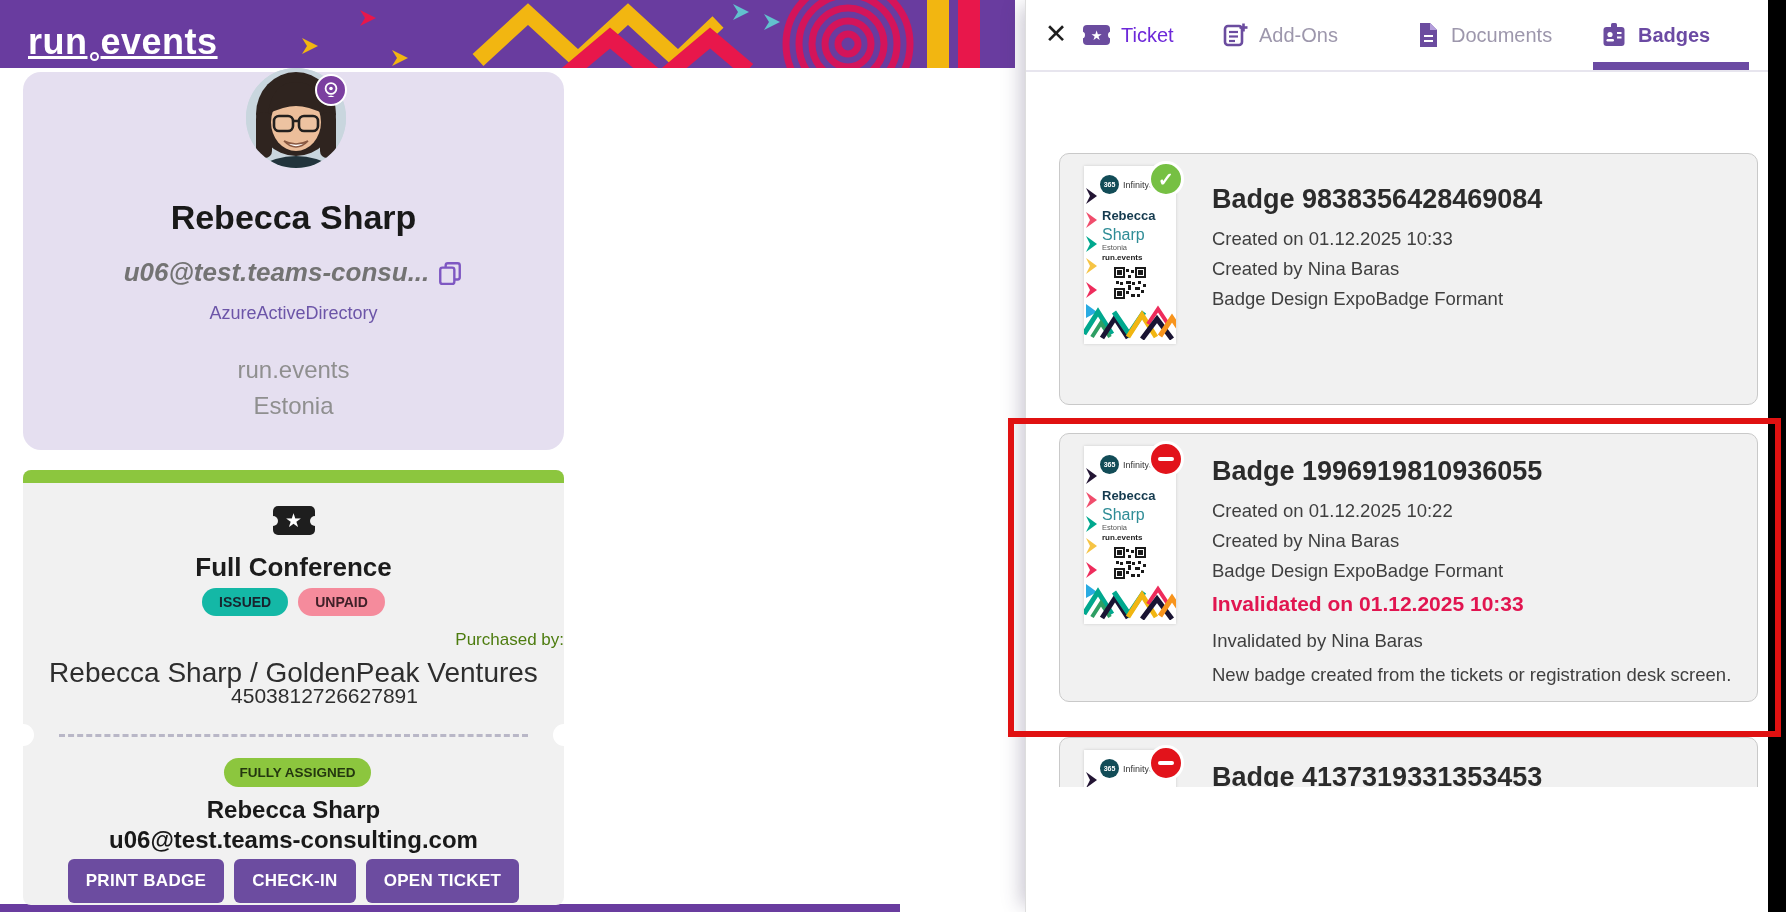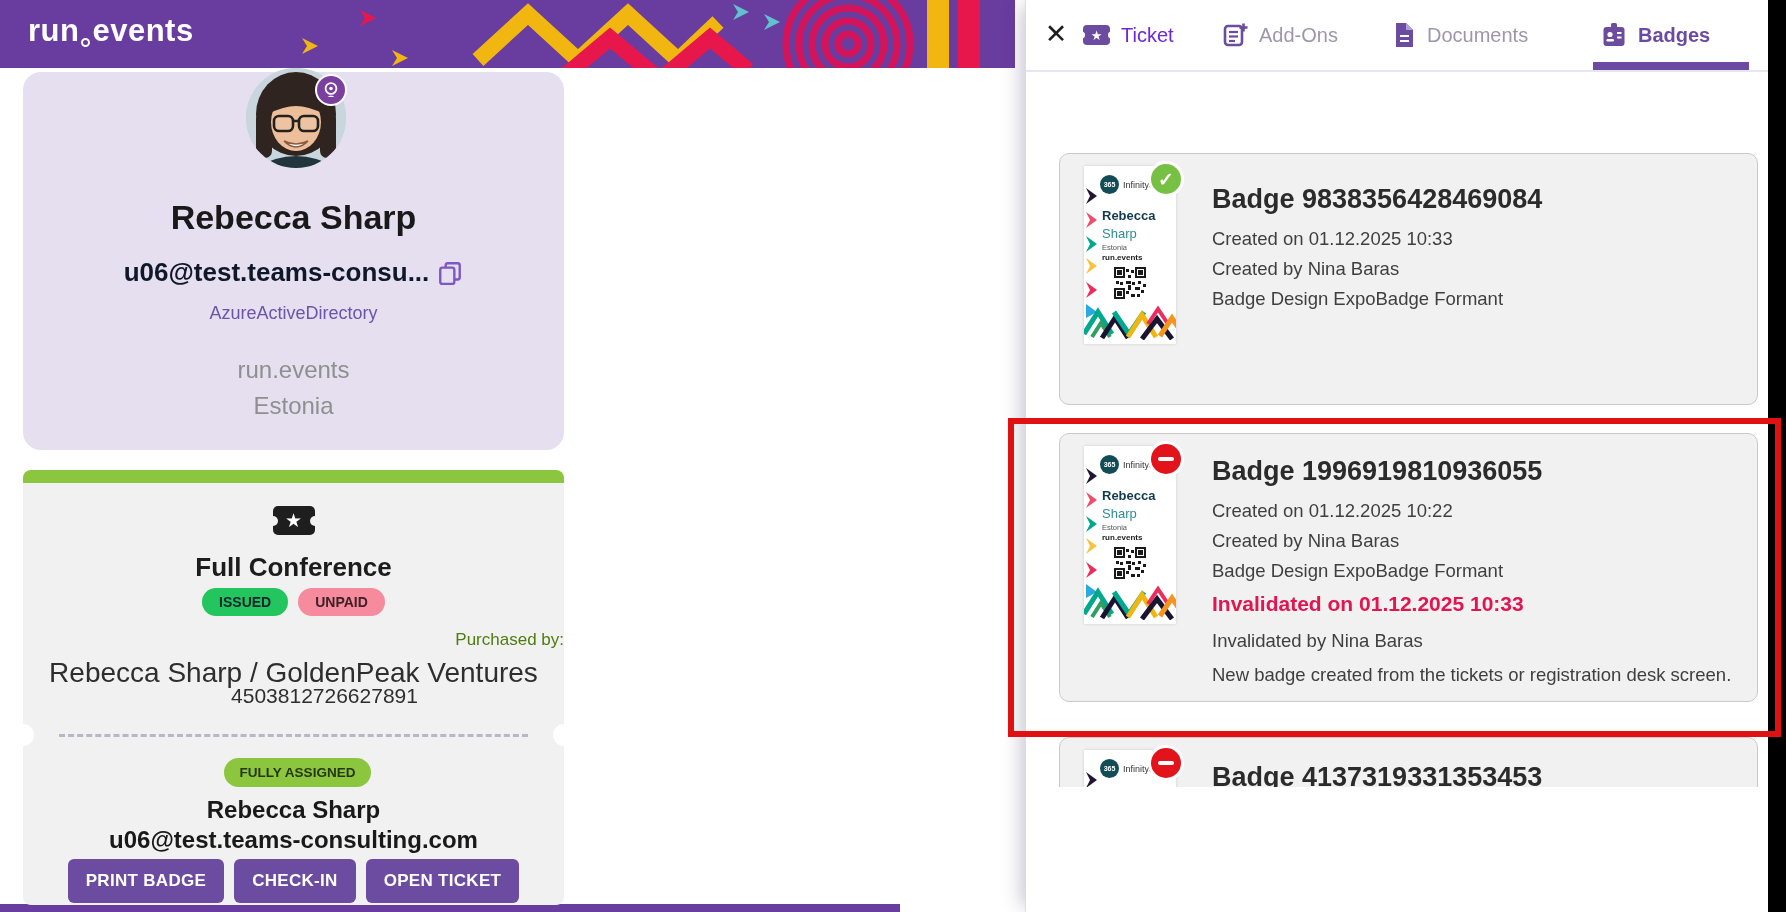--- a/index.html
+++ b/index.html
@@ -2,47 +2,47 @@
 <html><head>
 <meta charset="utf-8">
 <style>
   * { margin:0; padding:0; box-sizing:border-box; }
   html,body { width:1786px; height:912px; overflow:hidden; background:#fff;
               font-family:"Liberation Sans", sans-serif; }
   .stage { position:relative; width:1786px; height:912px; background:#fff; overflow:hidden; }
 
   
   .header { position:absolute; left:0; top:0; width:1015px; height:68px; background:#693c9f; z-index:1; overflow:hidden; }
-  .logo { position:absolute; left:28px; top:13px; color:#fff; font-size:31px; font-weight:bold; letter-spacing:.5px; display:flex; align-items:flex-end; }
+  .logo { position:absolute; left:28px; top:21px; color:#fff; font-size:36px; font-weight:bold; letter-spacing:.5px; display:flex; align-items:flex-end;text-decoration:underline; }
   .logo .ring { display:inline-block; width:9px; height:9px; border:2.5px solid #fff; border-radius:50%; margin:0 2px 2px 2px; }
   .hdr-decor { position:absolute; left:0; top:0; width:1015px; height:68px; }
 
   
   .profile-card { position:absolute; left:23px; top:72px; width:541px; height:378px; background:#e5dff0; border-radius:18px; z-index:2; }
   .avatar { position:absolute; left:223px; top:-4px; width:100px; height:100px; border-radius:50%; overflow:hidden; background:#c9d6de; }
   .cam-badge { position:absolute; left:292px; top:2px; width:32px; height:32px; border-radius:50%; background:#7b3fa0; border:2px solid #fff; display:flex; align-items:center; justify-content:center; z-index:3; }
   .p-name  { position:absolute; left:0; top:126px; width:100%; text-align:center; font-size:34px; font-weight:bold; color:#191919; }
   .p-email-row { position:absolute; left:0; top:185px; width:100%; display:flex; align-items:center; justify-content:center; gap:8px; }
-  .p-email { font-size:26px; font-weight:bold; color:#0f172a; }
+  .p-email { font-size:26px; font-weight:bold; color:#737373;font-style:italic; }
   .p-dir   { position:absolute; left:0; top:231px; width:100%; text-align:center; font-size:18px; color:#6c55a8; }
   .p-org   { position:absolute; left:0; top:284px; width:100%; text-align:center; font-size:24px; color:#8f8f8f; }
   .p-country { position:absolute; left:0; top:320px; width:100%; text-align:center; font-size:24px; color:#8f8f8f; }
 
   
   .ticket-card { position:absolute; left:23px; top:470px; width:541px; height:435px; background:#f1f1f1; border-radius:8px; z-index:2; }
   .ticket-topbar { position:absolute; left:0; top:0; width:100%; height:13px; background:#8cc63e; border-radius:8px 8px 0 0; }
   .t-icon-wrap { position:absolute; left:0; top:36px; width:100%; display:flex; justify-content:center; }
   .ticket-ic { position:relative; width:42px; height:29px; border-radius:5px; background:#1e1e1e; display:flex; align-items:center; justify-content:center; }
   .ticket-ic .star { color:#fff; font-size:19px; line-height:1; }
   .ticket-ic::before, .ticket-ic::after { content:""; position:absolute; top:50%; width:10px; height:10px; border-radius:50%; background:#f1f1f1; transform:translateY(-50%); }
   .ticket-ic::before { left:-5px; } .ticket-ic::after { right:-5px; }
   .t-title { position:absolute; left:0; top:82px; width:100%; text-align:center; font-size:26px; font-weight:bold; color:#1c1c1c; }
   .t-pills { position:absolute; left:0; top:118px; width:100%; display:flex; justify-content:center; gap:10px; }
   .pill { border-radius:15px; font-size:14px; font-weight:bold; padding:6px 17px; color:#18242e; }
-  .pill.issued { background:#22c55e; }
+  .pill.issued { background:#14b8a6; }
   .pill.unpaid { background:#f58b9c; color:#402028; }
   .t-purchased { position:absolute; left:0; top:160px; width:100%; text-align:right; font-size:17px; color:#4d7c0f; }
   .t-purchaser { position:absolute; left:0; top:187px; width:100%; text-align:center; font-size:28px; color:#2e2e2e; }
   .t-number   { position:absolute; left:0; top:214px; width:100%; text-align:center; font-size:21px; color:#2e2e2e;margin-left:31px; }
   .t-divider { position:absolute; left:36px; right:36px; top:264px; border-top:3px dashed #b9b7c7; }
   .t-notch { position:absolute; top:254px; width:22px; height:22px; border-radius:50%; background:#fff; }
   .t-notch.l { left:-11px; } .t-notch.r { right:-11px; }
   .t-assigned-row { position:absolute; left:4px; top:288px; width:100%; display:flex; justify-content:center; }
   .pill.assigned { background:#8cc63e; color:#24370f; font-size:13.5px; padding:7px 16px; }
   .t-aname  { position:absolute; left:0; top:326px; width:100%; text-align:center; font-size:24px; font-weight:bold; color:#191919; }
@@ -54,37 +54,37 @@
 
   
   .panel { position:absolute; left:1025px; top:0; width:743px; height:912px; background:#fff; z-index:10;
            border-left:1px solid #ddd; box-shadow:-10px 0 18px -6px rgba(60,50,90,.28); }
   .tabbar { position:absolute; left:0; top:0; width:100%; height:72px; border-bottom:2px solid #e7e5ee; background:#fff; }
   .close-x { position:absolute; left:12px; top:16px; width:36px; height:36px; font-size:27px; color:#1e1e1e; display:flex; align-items:center; justify-content:center; cursor:pointer; }
   .tab { position:absolute; top:0; height:70px; display:flex; align-items:center; gap:11px; cursor:pointer; }
   .tab .tlabel { font-size:20px; }
   .tab-ticket    { left:57px; }  .tab-ticket .tlabel { color:#6d28d9; }
   .tab-addons    { left:196px; } .tab-addons .tlabel { color:#9d97ac; }
-  .tab-documents { left:366px; } .tab-documents .tlabel { color:#9d97ac; }
+  .tab-documents { left:390px; } .tab-documents .tlabel { color:#9d97ac; }
   .tab-badges    { left:575px; } .tab-badges .tlabel { color:#6b4aa3; font-weight:bold; }
   .tab-underline { position:absolute; left:567px; top:62px; width:156px; height:8px; background:#6b4aa3; }
   .ticket-ic.tab-ic { width:27px; height:20px; background:#6b4c9f; border-radius:4px; }
   .ticket-ic.tab-ic .star { font-size:13px; }
   .ticket-ic.tab-ic::before, .ticket-ic.tab-ic::after { width:7px; height:7px; background:#fff; }
 
   .viewport { position:absolute; left:0; top:72px; width:100%; height:715px; overflow:hidden; }
   .bcard { position:absolute; left:33px; width:699px; background:#f1f1f1; border:1px solid #c9c9c9; border-radius:10px; }
   .bcard.c1 { top:81px;  height:252px; }
   .bcard.c2 { top:361px; height:269px; }
   .bcard.c3 { top:665px; height:240px; }
   .thumb { position:absolute; left:24px; top:12px; width:92px; height:178px; background:#fff; box-shadow:0 0 3px rgba(0,0,0,.15); overflow:hidden; }
   .thumb .t-logo-circle { position:absolute; left:16px; top:9px; width:19px; height:19px; border-radius:50%; background:#124c57; color:#fff; font-size:7px; font-weight:bold; display:flex; align-items:center; justify-content:center; }
   .thumb .t-company { position:absolute; left:39px; top:14px; font-size:9px; color:#333; }
   .thumb .t-first { position:absolute; left:18px; top:42px; font-size:13px; font-weight:bold; color:#143a4e; }
-  .thumb .t-last  { position:absolute; left:18px; top:60px; font-size:13px; color:#2e8c96; }
+  .thumb .t-last  { position:absolute; left:18px; top:60px; font-size:16px; color:#2e8c96; }
   .thumb .t-country { position:absolute; left:18px; top:77px; font-size:7.5px; color:#555; }
   .thumb .t-brand { position:absolute; left:18px; top:87px; font-size:8px; font-weight:bold; color:#1c1c1c; }
   .thumb .t-qr { position:absolute; left:30px; top:101px; width:32px; height:32px; }
   .thumb .t-zig { position:absolute; left:0; top:138px; width:92px; height:36px; }
   .thumb .t-ribbons { position:absolute; left:2px; top:22px; width:14px; height:130px; }
   .seal { position:absolute; left:88px; top:7px; width:36px; height:36px; border-radius:50%; border:3px solid #fff; display:flex; align-items:center; justify-content:center; color:#fff; font-weight:bold; z-index:2; }
   .seal.valid { background:#76c043; font-size:19px; }
   .seal.invalid { background:#e2131b; }
   .seal.invalid::before { content:""; width:16px; height:4px; background:#fff; border-radius:2px; }
   .btext { position:absolute; left:152px; right:18px; top:0; height:100%; }

